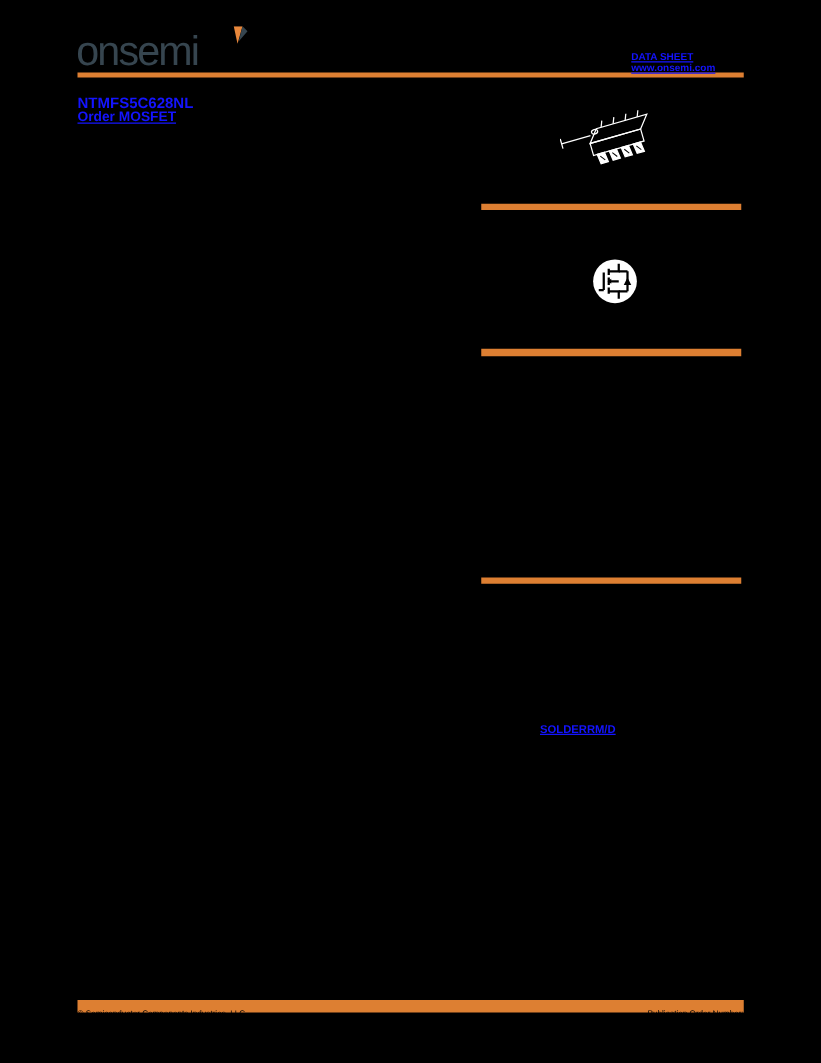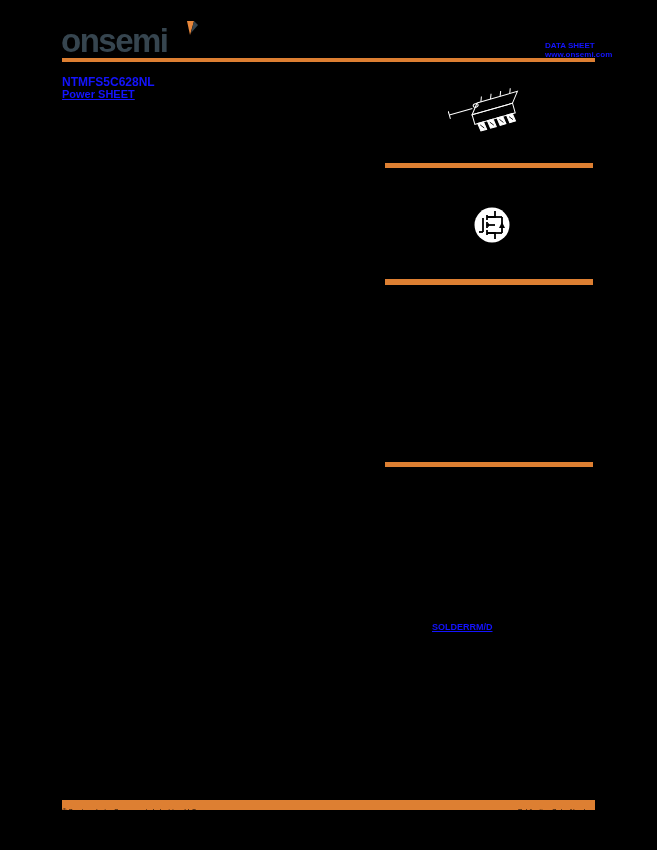--- a/index.html
+++ b/index.html
@@ -8,54 +8,54 @@
     width:657px;height:850px;
     background:#000000;
     overflow:hidden;
     font-family:"Liberation Sans", sans-serif;
   }
   
   .logo{
     position:absolute;left:61px;top:24px;width:150px;height:36px;
   }
   .logo-text{
-    font-size:33px;font-weight:bold;letter-spacing:-1.5px;
+    font-size:33px;font-weight:normal;letter-spacing:-1.5px;
     color:#36454F;line-height:34px;
   }
   .logo-spark{position:absolute;left:124px;top:-3px;width:14px;height:16px;}
   .rule-top{
     position:absolute;left:62px;top:58px;width:533px;height:4px;
     background:#DD7F32;
   }
   .hdr-right{
     position:absolute;left:505px;top:42px;width:92px;
     font-size:8px;line-height:8px;font-weight:600;
     color:#1414FF;
   }
-  .hdr-right div{margin-bottom:1px;white-space:nowrap;margin-left:40px;}
+  .hdr-right div{text-decoration:underline;margin-bottom:1px;white-space:nowrap;}
   
   .title-block{
     position:absolute;left:62px;top:76px;width:180px;
     color:#1414FF;font-weight:bold;
   }
   .title-line1{font-size:12px;line-height:12px;white-space:nowrap;}
   .title-line2{font-size:11px;line-height:12px;text-decoration:underline;white-space:nowrap;}
   
   .pkg-art{position:absolute;left:448px;top:88px;width:82px;height:48px;}
   .mosfet-art{position:absolute;left:473px;top:206px;width:38px;height:38px;}
   
   .bar{position:absolute;background:#DD7F32;}
   .bar-1{left:385px;top:163px;width:208px;height:5px;}
   .bar-2{left:385px;top:279px;width:208px;height:6px;}
   .bar-3{left:385px;top:462px;width:208px;height:5px;}
   
   .solder-link{
     position:absolute;left:432px;top:577px;
     font-size:9px;line-height:12px;font-weight:bold;
-    color:#1414FF;text-decoration:underline;white-space:nowrap;margin-top:44px;
+    color:#1414FF;text-decoration:underline;white-space:nowrap;
   }
   
   .rule-bottom{
     position:absolute;left:62px;top:800px;width:533px;height:10px;
     background:#DD7F32;
   }
   .footer-left{
     position:absolute;left:62px;top:808px;width:330px;
     font-size:6.5px;color:#000000;line-height:8px;
   }
@@ -81,21 +81,21 @@
 
   <div class="rule-top"></div>
 
   <div class="hdr-right">
     <div>DATA SHEET</div>
     <div>www.onsemi.com</div>
   </div>
 
   <div class="title-block">
     <div class="title-line1">NTMFS5C628NL</div>
-    <div class="title-line2">Power SHEET</div>
+    <div class="title-line2">Order MOSFET</div>
   </div>
 
   <div class="pkg-art">
     <svg width="82" height="48" viewBox="0 0 82 48">
       <g stroke="#FFFFFF" stroke-width="1" fill="none" transform="rotate(-16 41 24)">
 
         <line x1="2" y1="16" x2="26" y2="16"></line>
         <line x1="2" y1="12" x2="2" y2="20"></line>
 
         <ellipse cx="30" cy="14" rx="2.5" ry="1.8"></ellipse>

